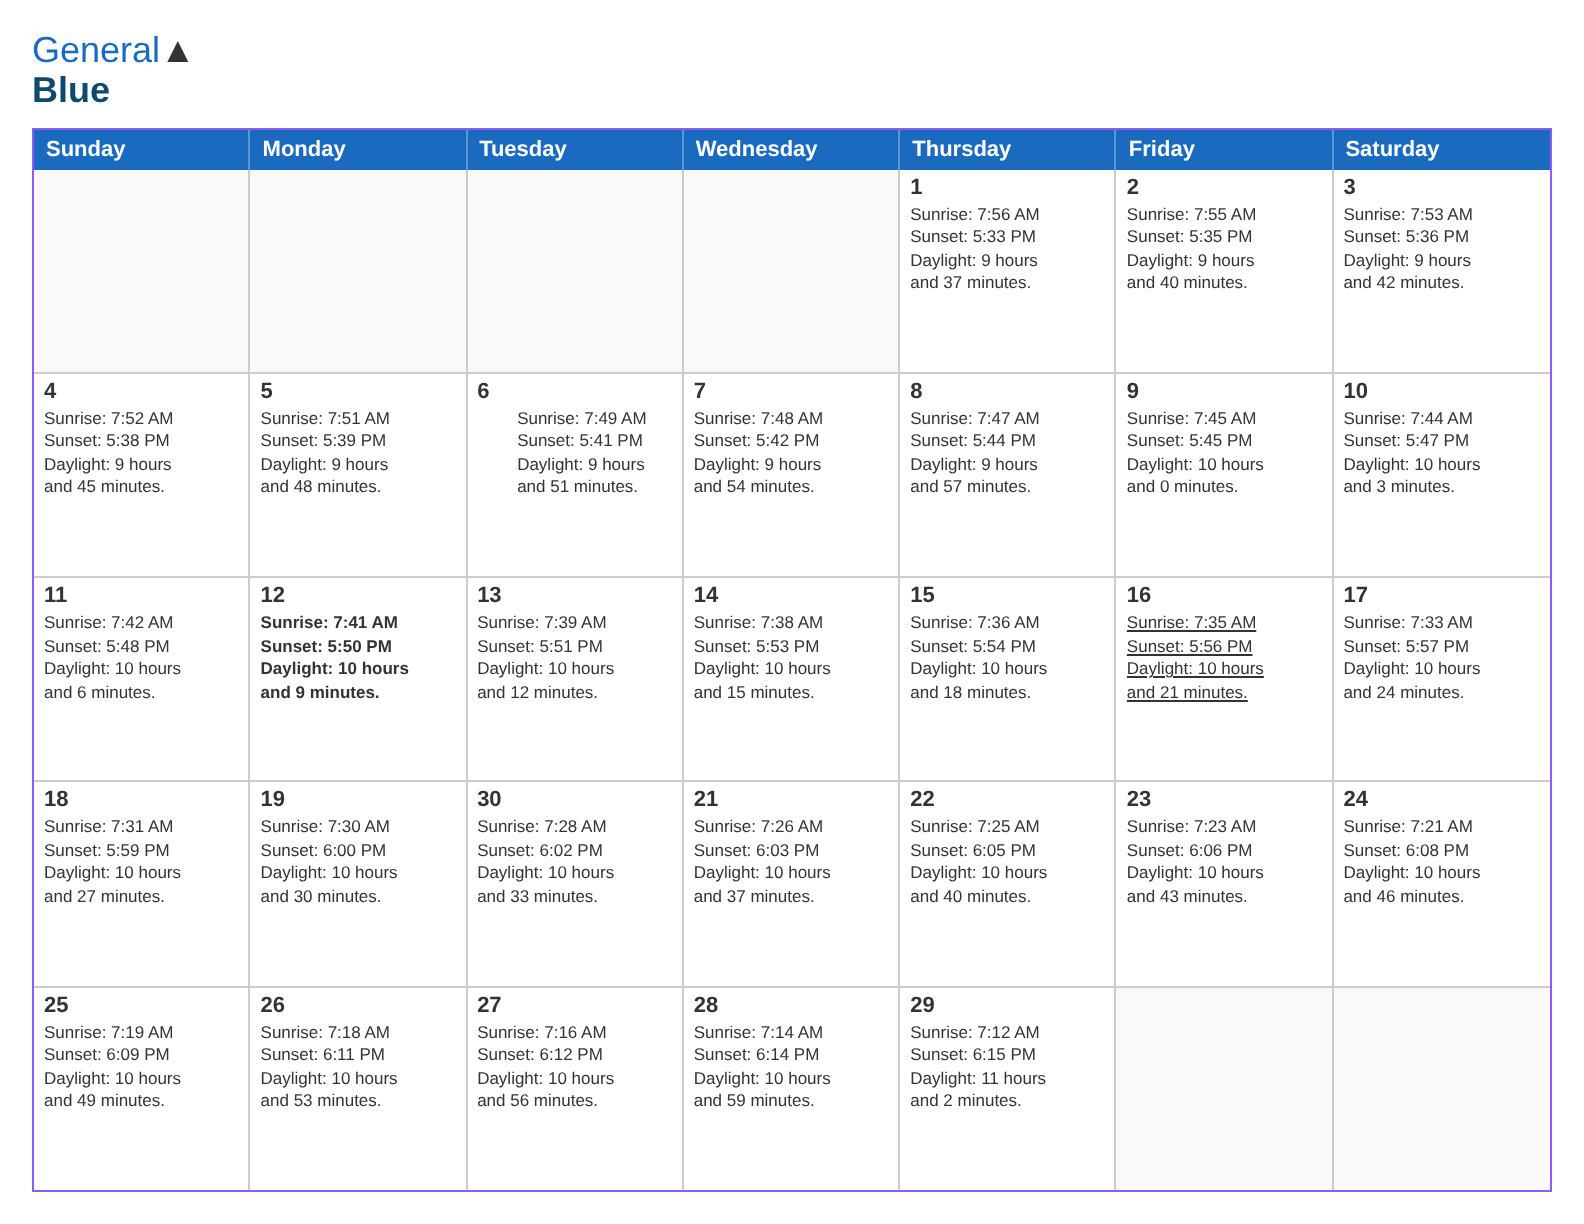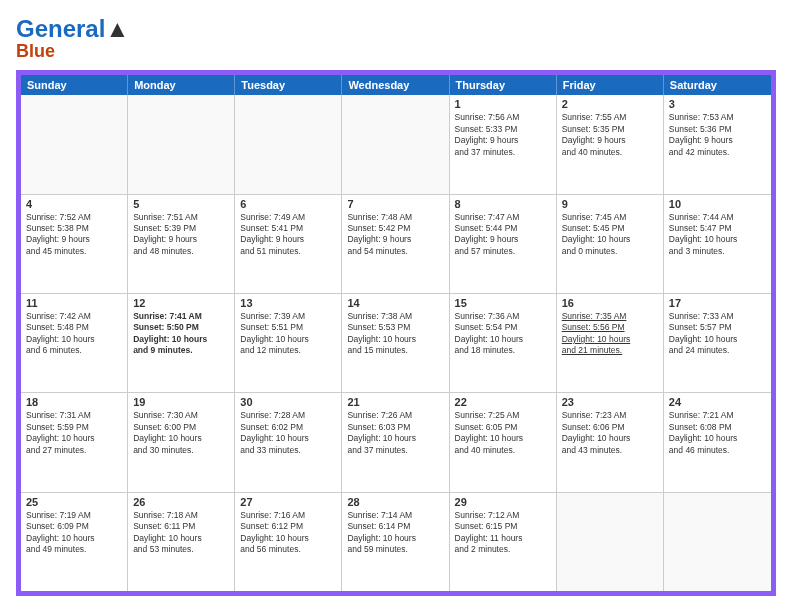--- a/index.html
+++ b/index.html
@@ -22,22 +22,22 @@
       align-items: flex-start;
       justify-content: space-between;
       margin-bottom: 8px;
     }
     .logo {
       display: flex;
       flex-direction: column;
       align-items: flex-start;
     }
     .logo-text {
-      font-size: 24px;
-      font-weight: bold;
+      font-size: 18px;
+      font-weight: normal;
       color: #333;
       line-height: 1.1;
     }
     .logo-text span.blue { color: #1a6abf; }
     .logo-row {
       display: flex;
       align-items: center;
     }
     .title-area {
       text-align: right;
@@ -48,21 +48,21 @@
       color: #333;
     }
     .subtitle {
       font-size: 14px;
       color: #555;
     }
     .calendar {
       flex: 1;
       display: flex;
       flex-direction: column;
-      border: 5px solid #8b5cf6;
+      border: 1px solid #8b5cf6;
     }
     .cal-header {
       display: grid;
       grid-template-columns: repeat(7, 1fr);
       background: #1a6abf;
     }
     .cal-header-cell {
       color: #fff;
       font-size: 11px;
       font-weight: bold;
@@ -110,21 +110,21 @@
 <body>
 
 <div class="page">
   <div class="header">
     <div class="logo">
       <div class="logo-row">
         <span class="logo-text">
           <span class="blue">General</span>▲
         </span>
       </div>
-      <span class="logo-text" style="color:#c2410c;font-size:18px;font-weight:bold;">Blue</span>
+      <span class="logo-text" style="color:#0c4a6e;font-size:18px;font-weight:bold;">Blue</span>
     </div>
     <div class="title-area">
       <div class="main-title"></div>
       <div class="subtitle"></div>
     </div>
   </div>
 
   <div class="calendar">
     <div class="cal-header">
     <div class="cal-header-cell">Sunday</div>
@@ -173,21 +173,21 @@
           </div>
           <div class="cal-cell">
             <span class="day-num">5</span>
             <div class="day-info" style="white-space: pre-line;">Sunrise: 7:51 AM
 Sunset: 5:39 PM
 Daylight: 9 hours
 and 48 minutes.</div>
           </div>
           <div class="cal-cell">
             <span class="day-num">6</span>
-            <div class="day-info" style="white-space: pre-line;">Sunrise: 7:49 AM
+            <div class="day-info" style="white-space: pre-line; margin-left: 20px;">Sunrise: 7:49 AM
 Sunset: 5:41 PM
 Daylight: 9 hours
 and 51 minutes.</div>
           </div>
           <div class="cal-cell">
             <span class="day-num">7</span>
             <div class="day-info" style="white-space: pre-line;">Sunrise: 7:48 AM
 Sunset: 5:42 PM
 Daylight: 9 hours
 and 54 minutes.</div>

